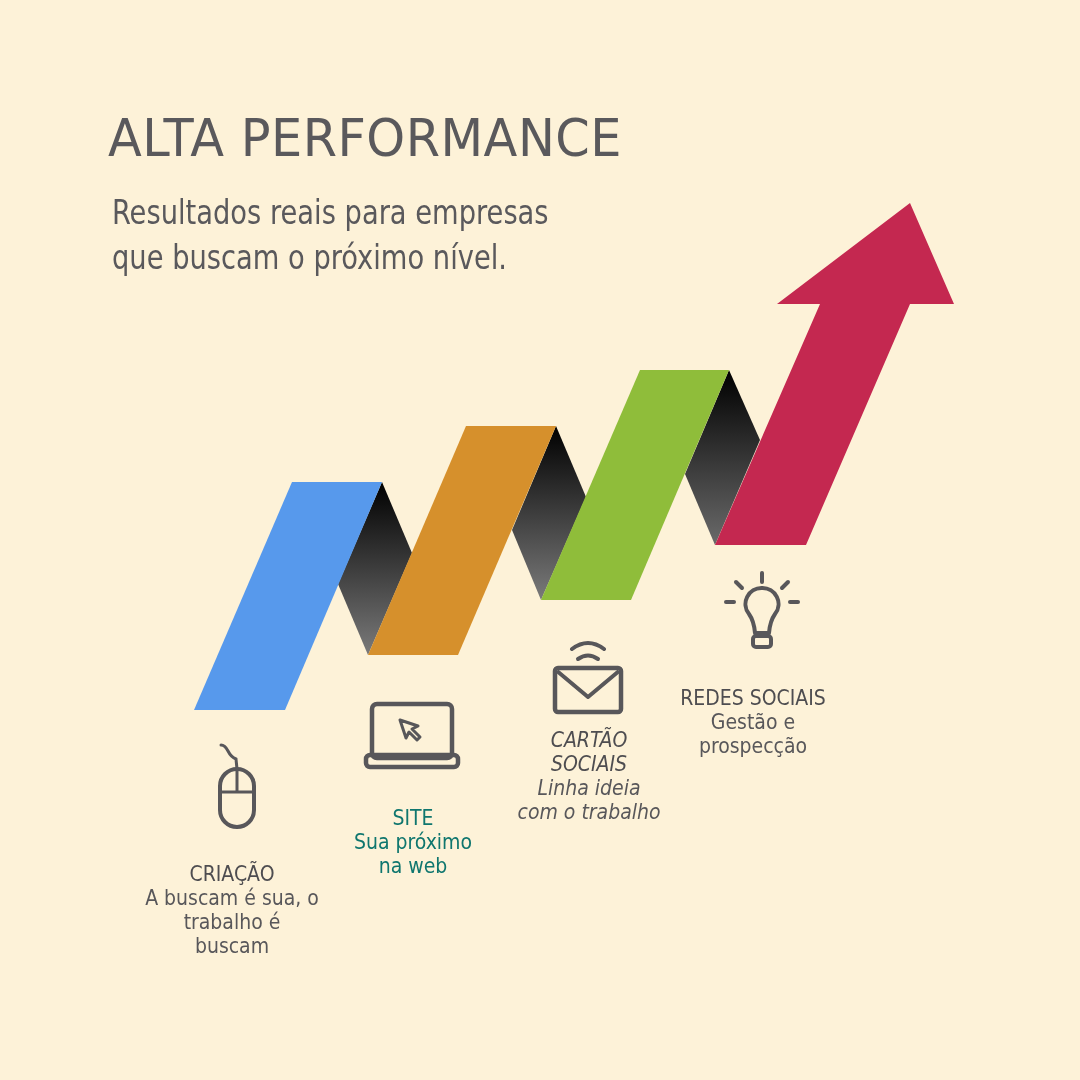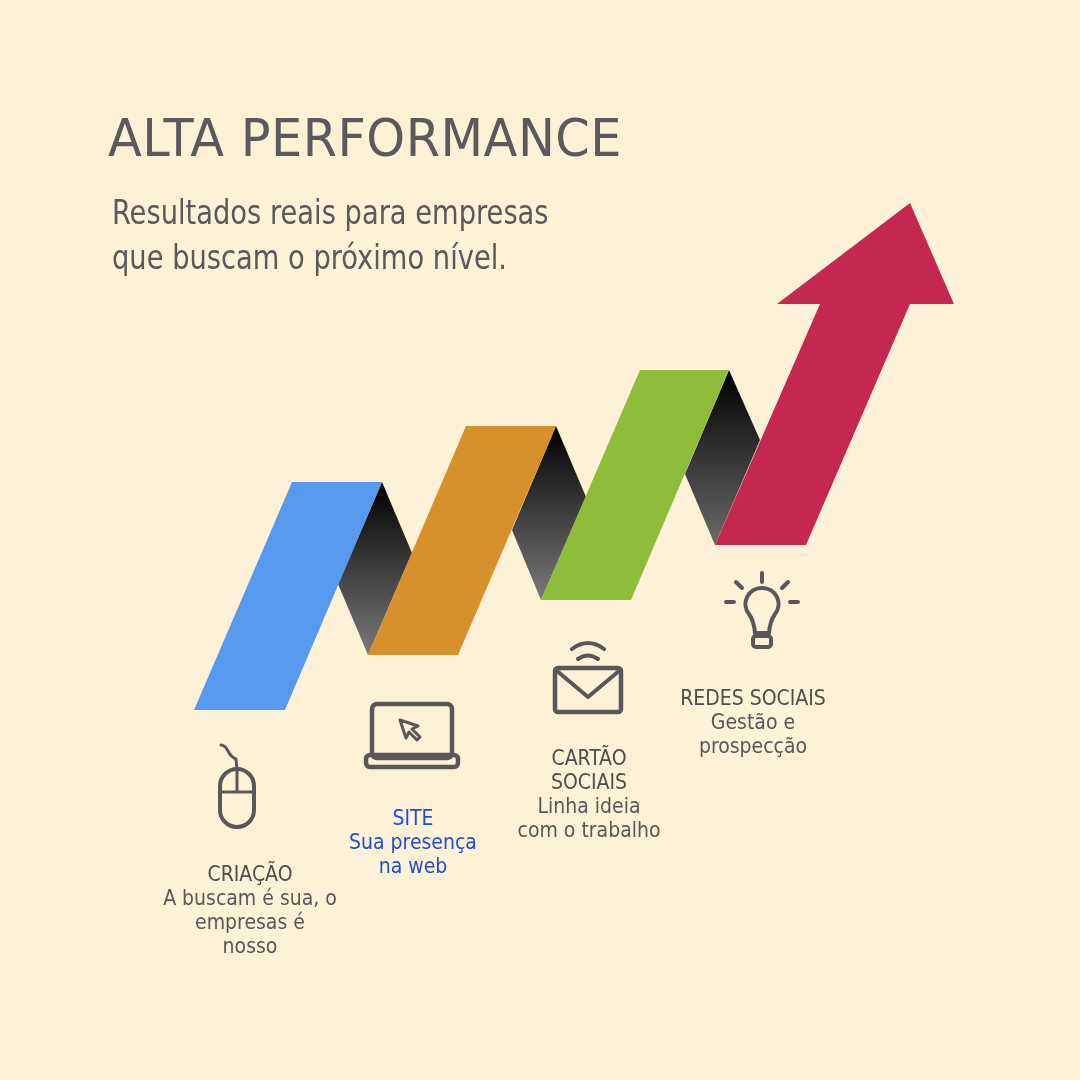--- a/index.html
+++ b/index.html
@@ -28,21 +28,21 @@
   svg.ribbon { position: absolute; left: 0; top: 0; }
   .icon { position: absolute; }
   .label {
     position: absolute; text-align: center;
     font-size: 21px; line-height: 24px; color: #58575a;
     transform: translateX(-50%);
     white-space: nowrap;
   }
   .label .head { display: block; color: #4e4d50; }
   .label .desc { display: block; }
-  .label.dark .head, .label.dark .desc { color: #1d4ed8; text-align: center; }
+  .label.dark .head, .label.dark .desc { color: #0f766e; text-align: center; }
 </style>
 </head>
 <body>
 
 <h1 class="title">ALTA PERFORMANCE</h1>
 <p class="subtitle">
   <span>Resultados reais para empresas</span>
   <span>que buscam o próximo nível.</span>
 </p>
 
@@ -71,45 +71,45 @@
   <polygon points="640,370 729,370 631,600 541,600" fill="#8fbd3a"></polygon>
   <polygon points="715,545 806,545 910,304 954,304 910,203 777,304 820,304" fill="#c42850"></polygon>
 </svg>
 
 <svg class="icon" style="left:212px; top:742px;" width="50" height="90" viewBox="0 0 50 90">
   <path d="M9 3 q4 0 7 6 q3 6 8 8 l1 10" fill="none" stroke="#58575a" stroke-width="3" stroke-linecap="round"></path>
   <rect x="8" y="27" width="34" height="58" rx="17" fill="none" stroke="#58575a" stroke-width="4"></rect>
   <line x1="8" y1="50" x2="42" y2="50" stroke="#58575a" stroke-width="3"></line>
   <line x1="25" y1="27" x2="25" y2="50" stroke="#58575a" stroke-width="3"></line>
 </svg>
-<div class="label" style="left:250px; top:862px;">
+<div class="label" style="left:232px; top:862px;">
   <span class="head">CRIAÇÃO</span>
   <span class="desc">A buscam é sua, o</span>
-  <span class="desc">empresas é</span>
-  <span class="desc">nosso</span>
+  <span class="desc">trabalho é</span>
+  <span class="desc">buscam</span>
 </div>
 
 <svg class="icon" style="left:362px; top:700px;" width="100" height="72" viewBox="0 0 100 72">
   <rect x="10" y="4" width="80" height="54" rx="5" fill="none" stroke="#58575a" stroke-width="4.5"></rect>
   <rect x="4" y="55" width="92" height="12" rx="4" fill="none" stroke="#58575a" stroke-width="4.5"></rect>
   <path d="M38 20 l18 6 l-6 3 l8 8 l-3 3 l-8 -8 l-3 6 z" fill="none" stroke="#58575a" stroke-width="3" stroke-linejoin="round"></path>
 </svg>
 <div class="label dark" style="left:413px; top:806px;">
   <span class="head">SITE</span>
-  <span class="desc">Sua presença</span>
+  <span class="desc">Sua próximo</span>
   <span class="desc">na web</span>
 </div>
 
 <svg class="icon" style="left:550px; top:635px;" width="76" height="82" viewBox="0 0 76 82">
   <path d="M22 14 q16 -12 32 0" fill="none" stroke="#58575a" stroke-width="4" stroke-linecap="round"></path>
   <path d="M28 24 q10 -7 20 0" fill="none" stroke="#58575a" stroke-width="4" stroke-linecap="round"></path>
   <rect x="5" y="33" width="66" height="44" rx="3" fill="none" stroke="#58575a" stroke-width="4.5"></rect>
   <path d="M7 36 l31 26 l31 -26" fill="none" stroke="#58575a" stroke-width="4" stroke-linejoin="round"></path>
 </svg>
-<div class="label" style="left:589px; top:746px;">
+<div class="label" style="left:589px; top:728px;font-style:italic;">
   <span class="head">CARTÃO</span>
   <span class="head">SOCIAIS</span>
   <span class="desc">Linha ideia</span>
   <span class="desc">com o trabalho</span>
 </div>
 
 <svg class="icon" style="left:722px; top:570px;" width="80" height="84" viewBox="0 0 80 84">
   <line x1="40" y1="3" x2="40" y2="12" stroke="#58575a" stroke-width="4" stroke-linecap="round"></line>
   <line x1="14" y1="12" x2="20" y2="18" stroke="#58575a" stroke-width="4" stroke-linecap="round"></line>
   <line x1="66" y1="12" x2="60" y2="18" stroke="#58575a" stroke-width="4" stroke-linecap="round"></line>

